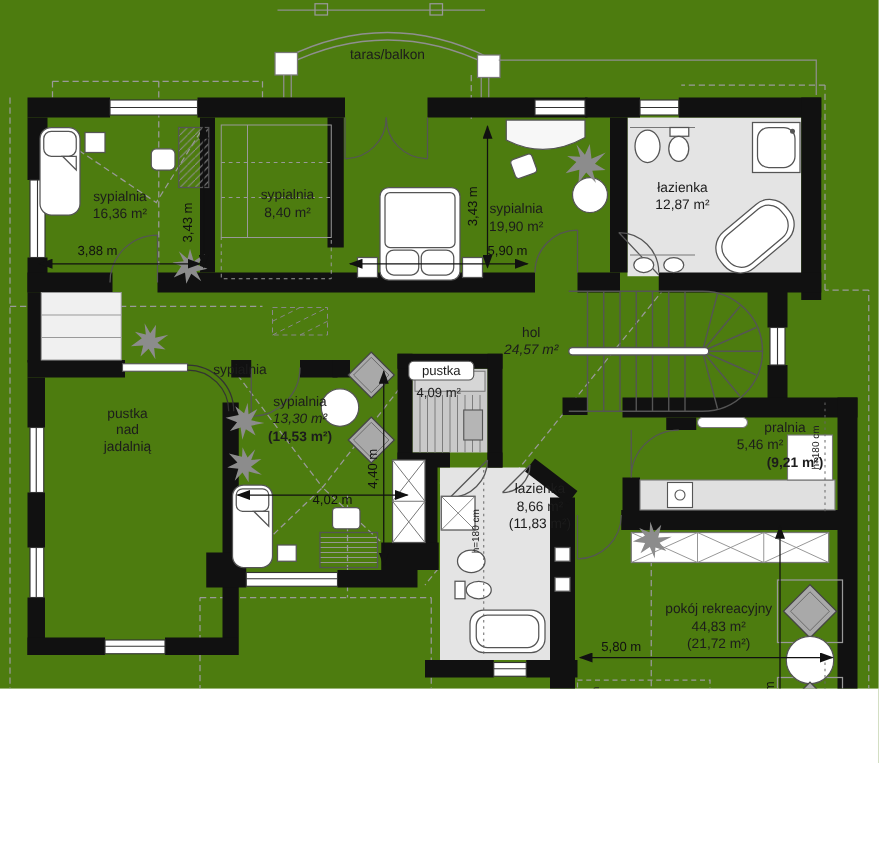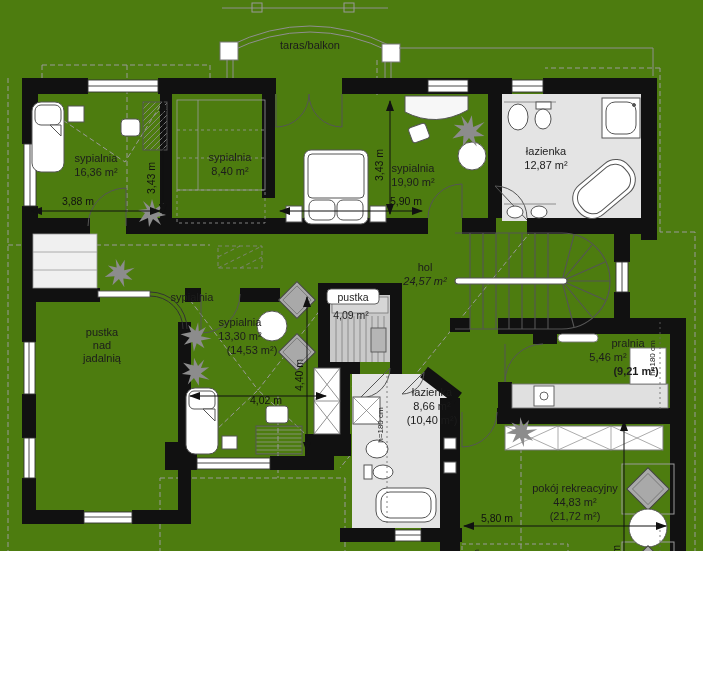--- a/index.html
+++ b/index.html
@@ -337,29 +337,29 @@
 <div class="lbl" style="left:425px;top:267px;">hol</div>
 <div class="lbl" style="left:425px;top:281px;font-style:italic;">24,57 m²</div>
 
 <div class="lbl" style="left:192px;top:297px;">sypialnia</div>
 
 <div class="lbl" style="left:102px;top:345px;">pustka
 nad
 jadalnią</div>
 
 <div class="lbl" style="left:240px;top:322px;">sypialnia</div>
-<div class="lbl" style="left:240px;top:336px;">13,30 m²</div>
-<div class="lbl" style="left:252px;top:350px;">(14,53 m²)</div>
+<div class="lbl" style="left:240px;top:336px;font-style:italic;">13,30 m²</div>
+<div class="lbl" style="left:240px;top:350px;font-weight:bold;">(14,53 m²)</div>
 
 <div class="lbl sauna-name" style="left:353px;top:297px;">pustka</div>
 <div class="lbl small" style="left:351px;top:315px;">4,09 m²</div>
 
 <div class="lbl" style="left:432px;top:392px;">łazienka</div>
 <div class="lbl" style="left:432px;top:406px;">8,66 m²</div>
-<div class="lbl" style="left:432px;top:420px;">(10,40 m²)</div>
+<div class="lbl" style="left:432px;top:420px;">(11,83 m²)</div>
 
 <div class="lbl" style="left:628px;top:343px;">pralnia</div>
 <div class="lbl" style="left:608px;top:357px;">5,46 m²</div>
 <div class="lbl" style="left:636px;top:371px;font-weight:bold;">(9,21 m²)</div>
 
 <div class="lbl" style="left:575px;top:488px;">pokój rekreacyjny</div>
 <div class="lbl" style="left:575px;top:502px;">44,83 m²</div>
 <div class="lbl" style="left:575px;top:516px;">(21,72 m²)</div>
 
 <div class="lbl dim" style="left:78px;top:201px;">3,88 m</div>

